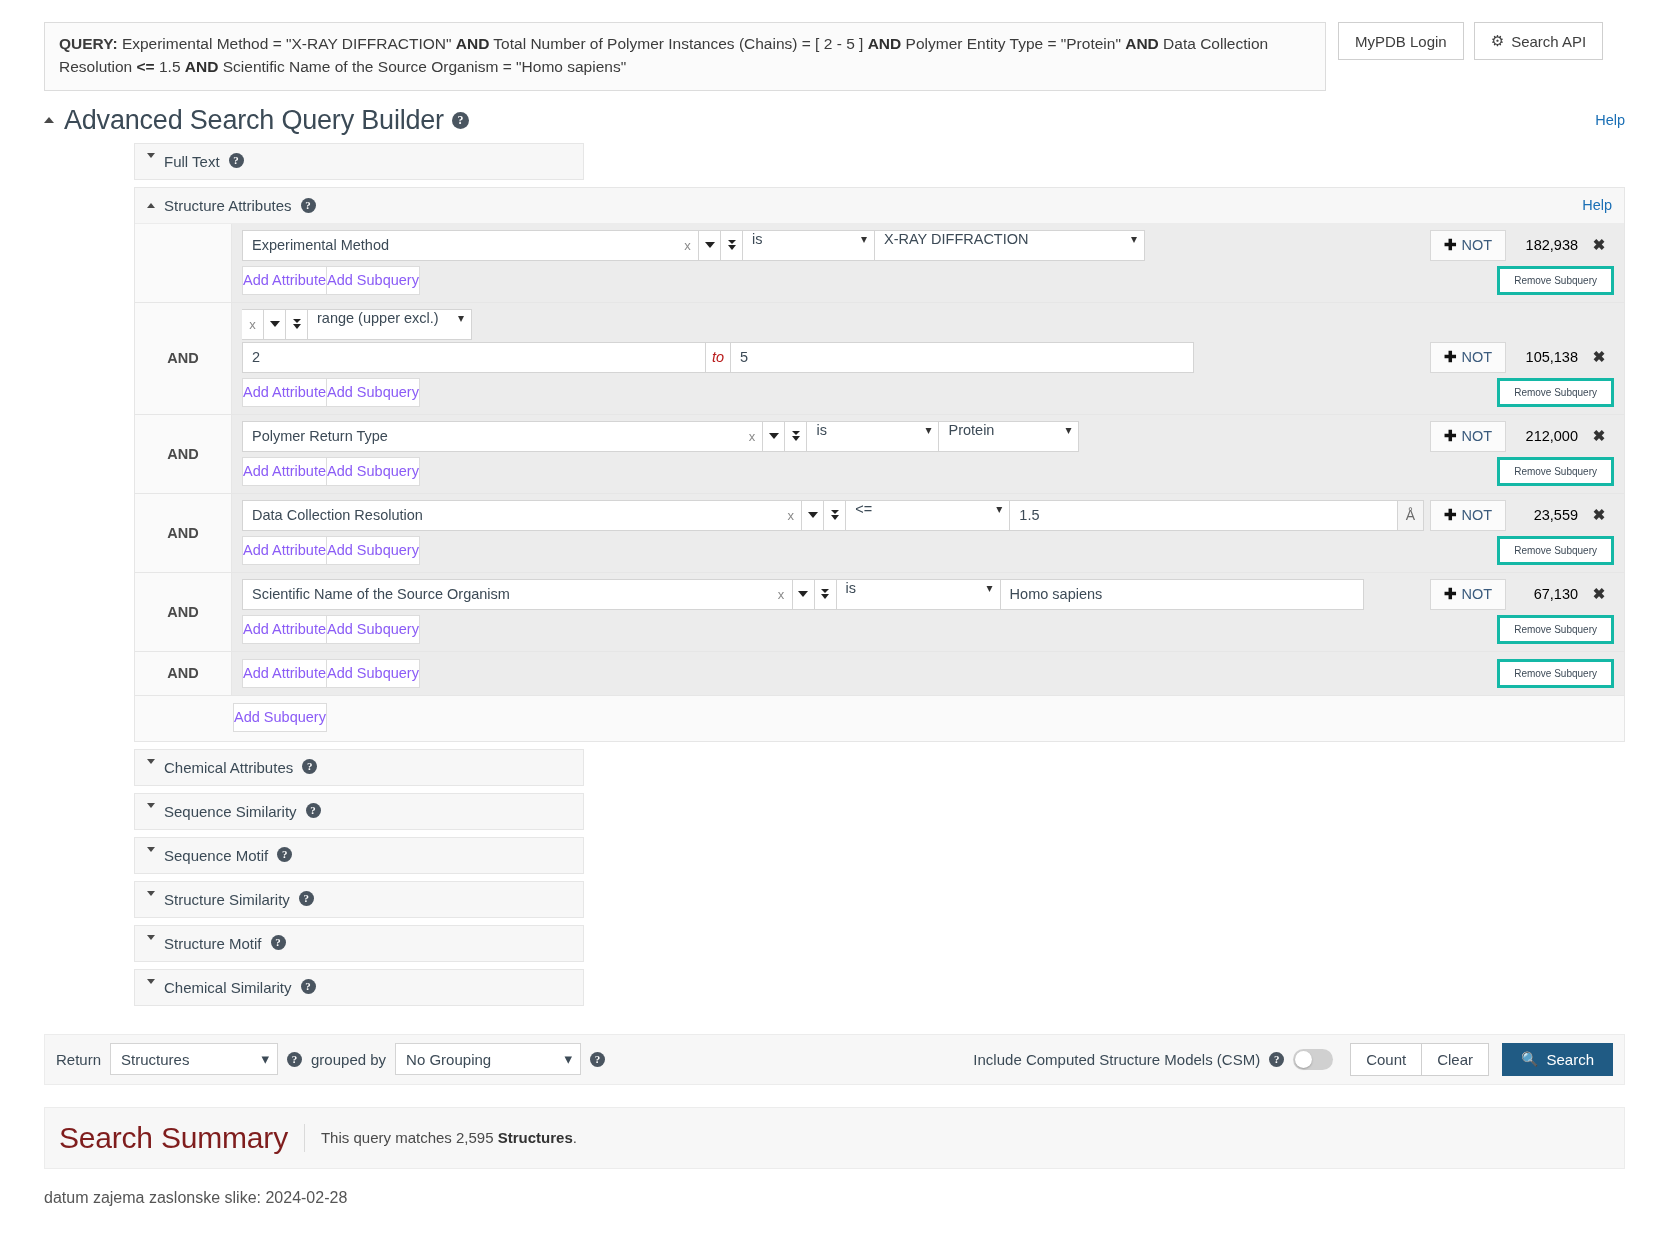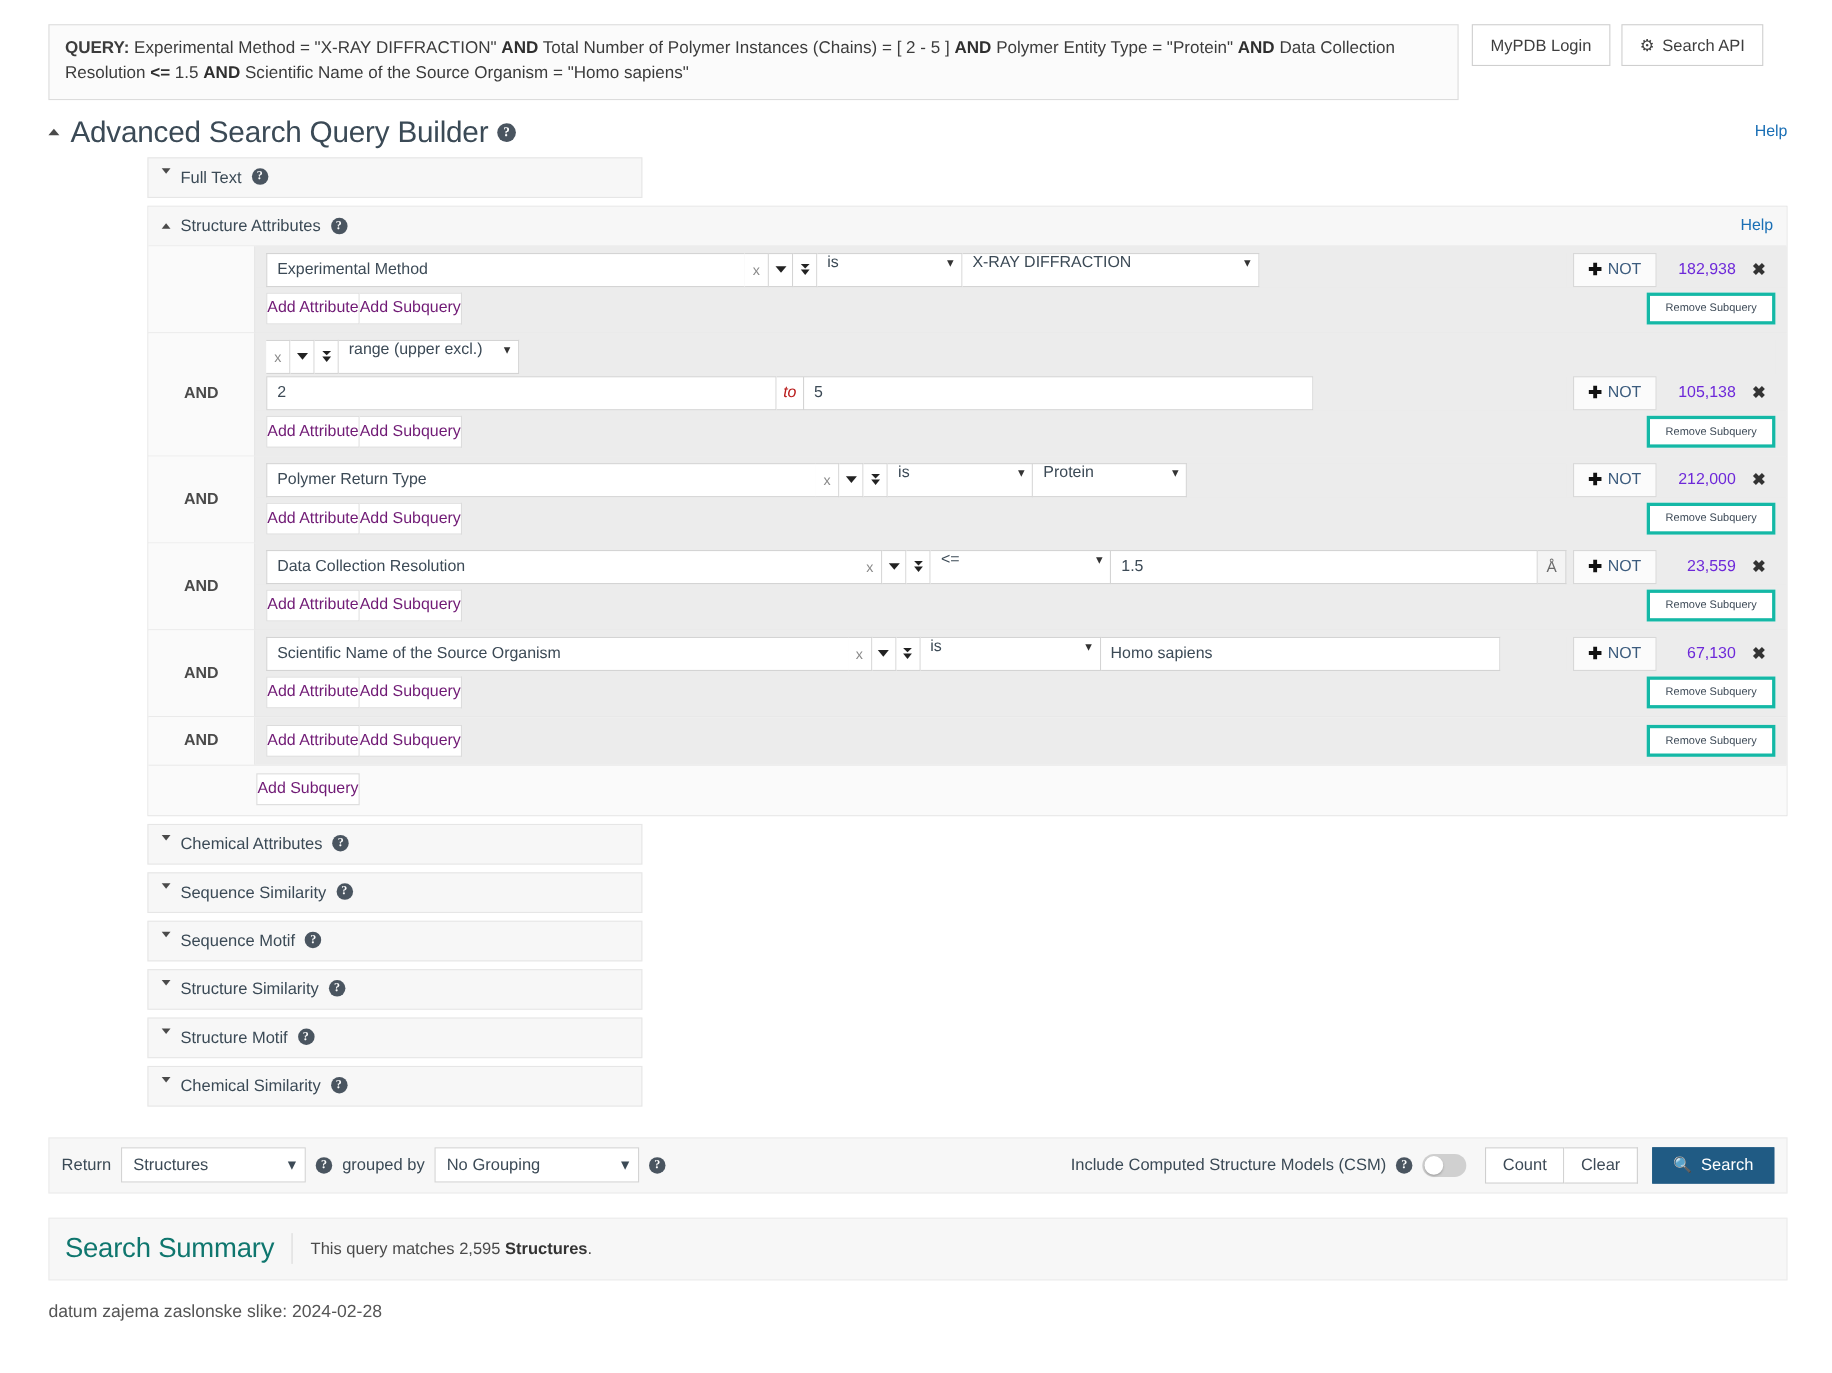--- a/index.html
+++ b/index.html
@@ -253,21 +253,21 @@
     cursor: pointer;
     margin-left: 6px;
     white-space: nowrap;
     padding: 0 9px;
   }
   .not-btn .plus { color:#111; font-weight: bold; font-size: 15px; }
   .count-cell {
     min-width: 78px;
     height: 31px;
     display:flex;align-items:center;justify-content:flex-end;
-    font-size: 14.5px; color:#6d28d9;
+    font-size: 14.5px; color:#000000;
     padding: 0 6px 0 12px;
     white-space: nowrap;
   }
   .close-x {
     width: 30px; height: 31px;
     display:flex;align-items:center;justify-content:center;
     color:#333; font-size: 15px; font-weight: bold;
     cursor: pointer;
   }
 
@@ -275,21 +275,21 @@
     display:flex; align-items:center;
     background:#ececec;
     padding: 5px 10px 7px 10px;
     gap: 0;
   }
   .lil-btn {
     background:#fff;
     border:1px solid #dcdcdc;
     height: 29px;
     font-size: 14.5px;
-    color:#701a75;
+    color:#8b5cf6;
     padding: 0 0;
     cursor:pointer;
     display:flex;align-items:center;
     font-family:"Liberation Sans", sans-serif;
   }
   .lil-btn + .lil-btn { border-left: none; }
   .spacer { flex: 1 1 auto; }
   .remove-sub {
     background:#fff;border:3px solid #14b8a6;
     height:29px;font-size:10px;color:#3d4a57;padding:0 14px;
@@ -366,23 +366,23 @@
   .summary {
     margin-top: 22px;
     background:#f7f7f7;
     border:1px solid #ececec;
     display:flex;align-items:center;
     padding: 13px 14px;
     gap: 16px;
   }
   .summary h2 {
     margin:0;
-    font-size: 25px;
+    font-size: 30px;
     font-weight: normal;
-    color:#0f766e;
+    color:#7f1d1d;
     letter-spacing:-0.2px;
   }
   .summary .divider {
     width:1px;height:28px;background:#dadada;
   }
   .summary .txt { font-size:15px;color:#4a4a4a; }
   .summary .txt b { color:#333; }
 
   .caption {
     margin-top: 20px;

